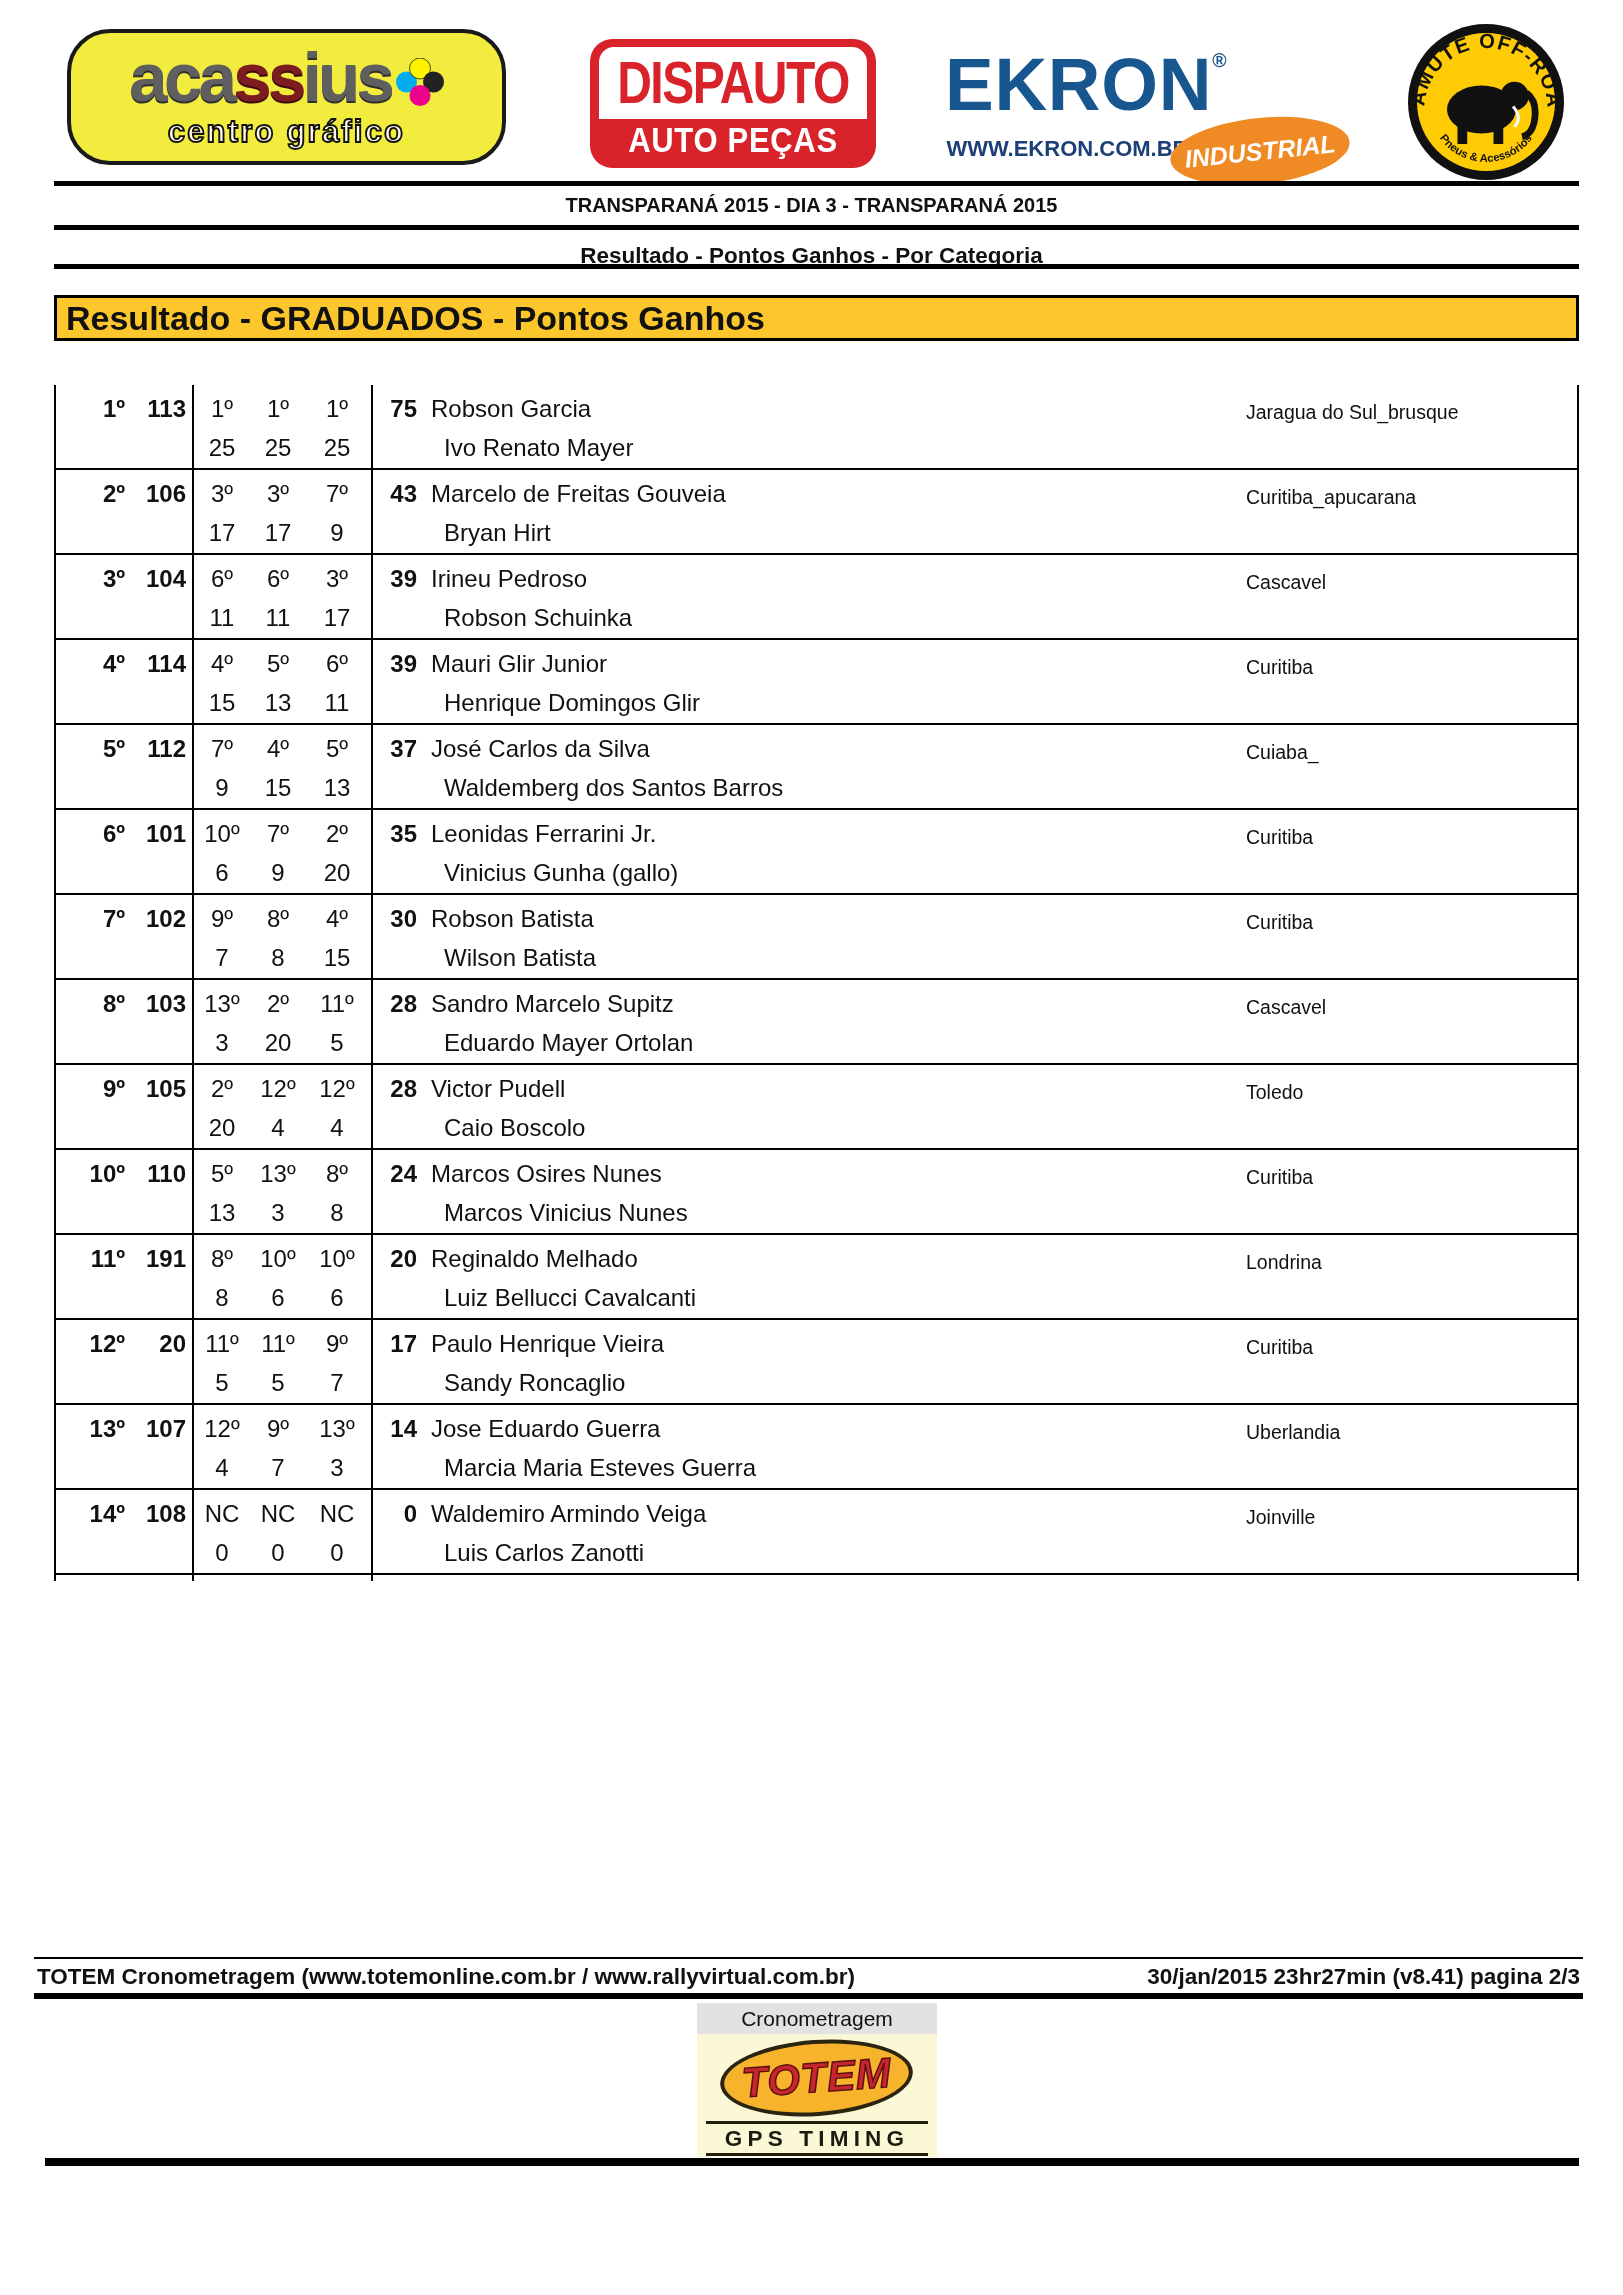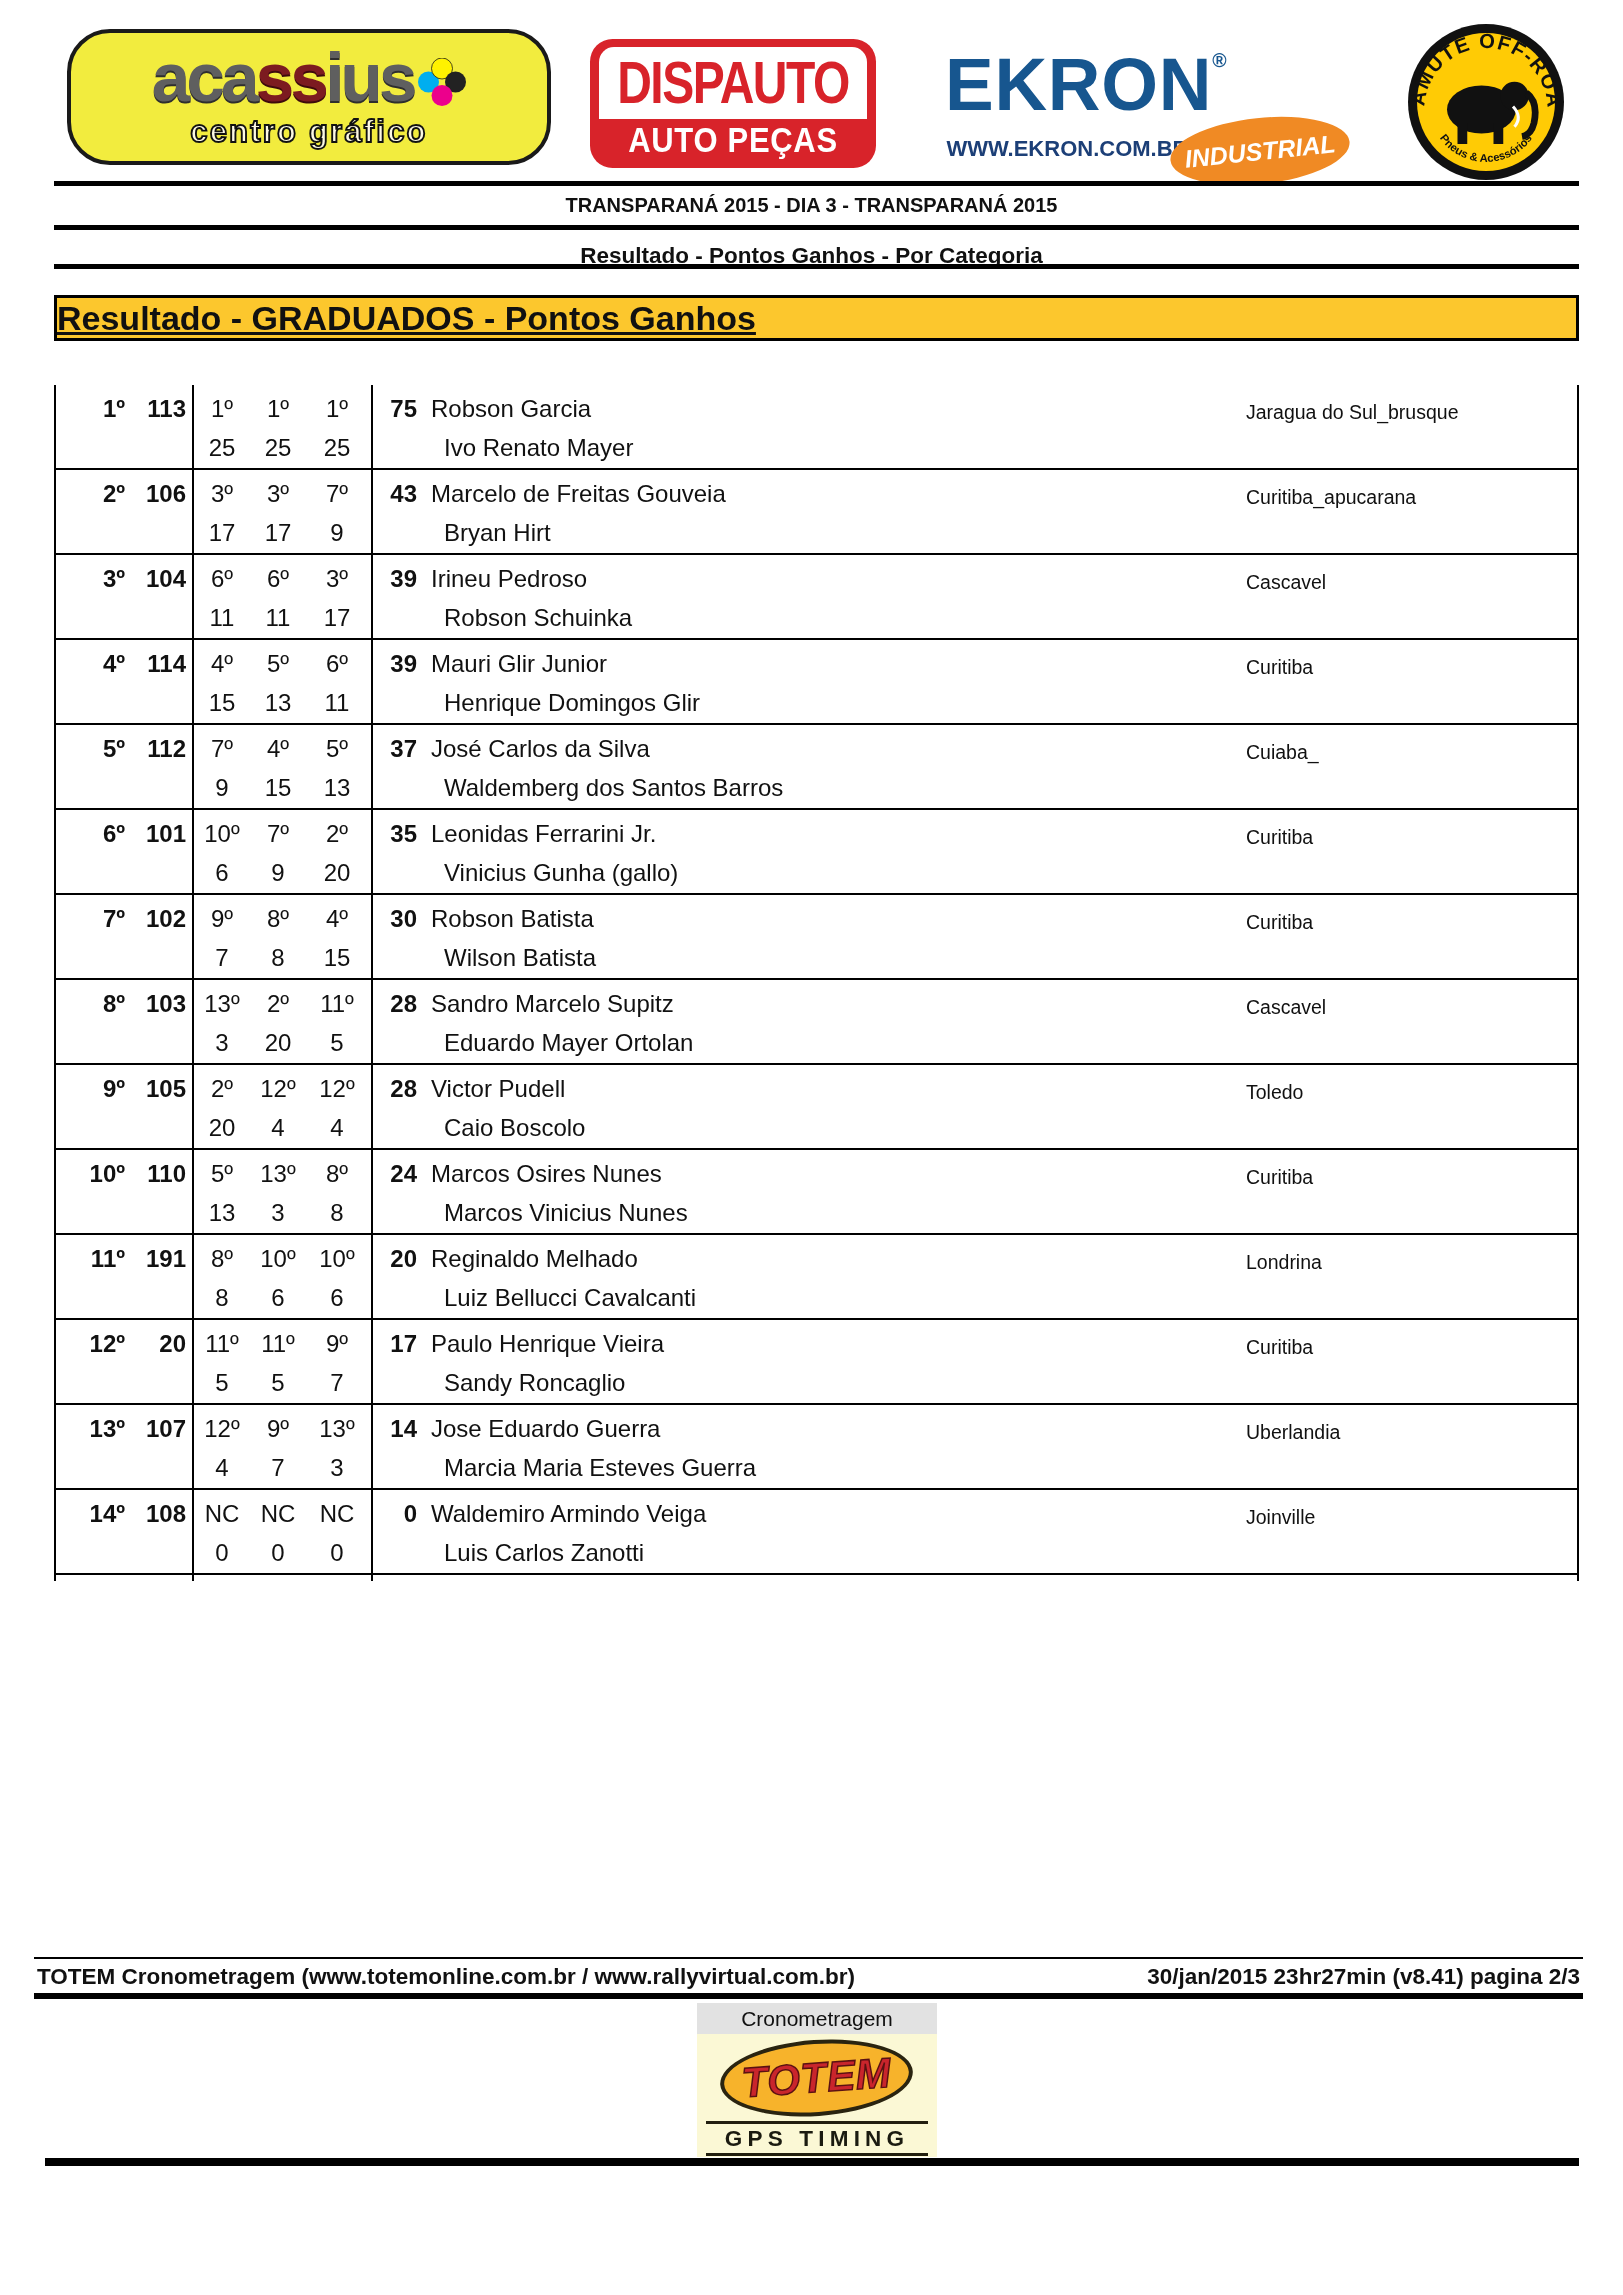--- a/index.html
+++ b/index.html
@@ -1,21 +1,21 @@
 <!DOCTYPE html>
 <html style="font-size:12px"><head>
 <meta charset="utf-8">
 <style>
   * { margin:0; padding:0; box-sizing:border-box; }
   body { width:1623px; height:2295px; background:#ffffff;
          font-family:"Liberation Sans", sans-serif; color:#111; }
   .page { position:relative; width:1623px; height:2295px; background:#fff; overflow:hidden; }
 
   
-  .logo-acassius { position:absolute; left:67px; top:28.5px; width:484px; height:136px;
+  .logo-acassius { position:absolute; left:67px; top:28.5px; width:439px; height:136px;
     background:#f2ec3e; border:4.5px solid #1a1a1a; border-radius:43px; text-align:center; }
   .aca-word { margin-top:13.5px; font-size:69px; font-weight:bold; letter-spacing:-3.7px; line-height:64px; }
   .aca-gray { color:#5f5f5f; text-shadow:0 1.5px 0 #2e2e2e; }
   .aca-red  { color:#7c1b20; text-shadow:0 1.5px 0 #3e0a0c; }
   .aca-flower { display:inline-block; vertical-align:middle; margin-left:4.5px; }
   .aca-tag { font-size:31px; font-weight:bold; letter-spacing:2.2px; color:#fdf9e3;
     -webkit-text-stroke:1.9px #111; line-height:34px; }
 
   .logo-dispauto { position:absolute; left:590px; top:39px; width:286px; height:129px;
     background:#d8232a; border-radius:22.5px; padding:7.5px 9px; }
@@ -45,21 +45,21 @@
   .r1 { top:181px; height:4.5px; }
   .r2 { top:225px; height:5.2px; }
   .r3 { top:264px; height:5.2px; }
   .doc-title { position:absolute; left:0; top:189px; width:100%; text-align:center;
     font-size:20px; font-weight:bold; line-height:33px; }
   .doc-subtitle { position:absolute; left:0; top:242px; width:100%; text-align:center;
     font-size:22.5px; font-weight:bold; line-height:28.5px; }
 
   .section-bar { position:absolute; left:54px; top:295px; width:1525px; height:46px;
     background:#fcc72d; border:3.7px solid #000; display:flex; align-items:center; }
-  .section-bar span { font-size:34px; font-weight:bold; letter-spacing:0px;text-decoration:underline; }
+  .section-bar span { font-size:34px; font-weight:bold; padding-left:9px; letter-spacing:0px; }
 
   
   .thead { position:absolute; left:54px; top:342px; width:1525px; height:43px;
     border:5.2px solid #000; }
   .th { position:absolute; top:3px; font-weight:bold; font-size:25.5px; line-height:30px; }
   .th-col { left:15px; }  .th-no { left:85px; }
   .th-eta, .th-etb, .th-etc { font-size:22px; top:6px; }
   .th-eta { left:148px; } .th-etb { left:205px; } .th-etc { left:261px; }
   .th-pg { left:327px; }  .th-comp { left:375px; } .th-city { left:1190px; }
 

